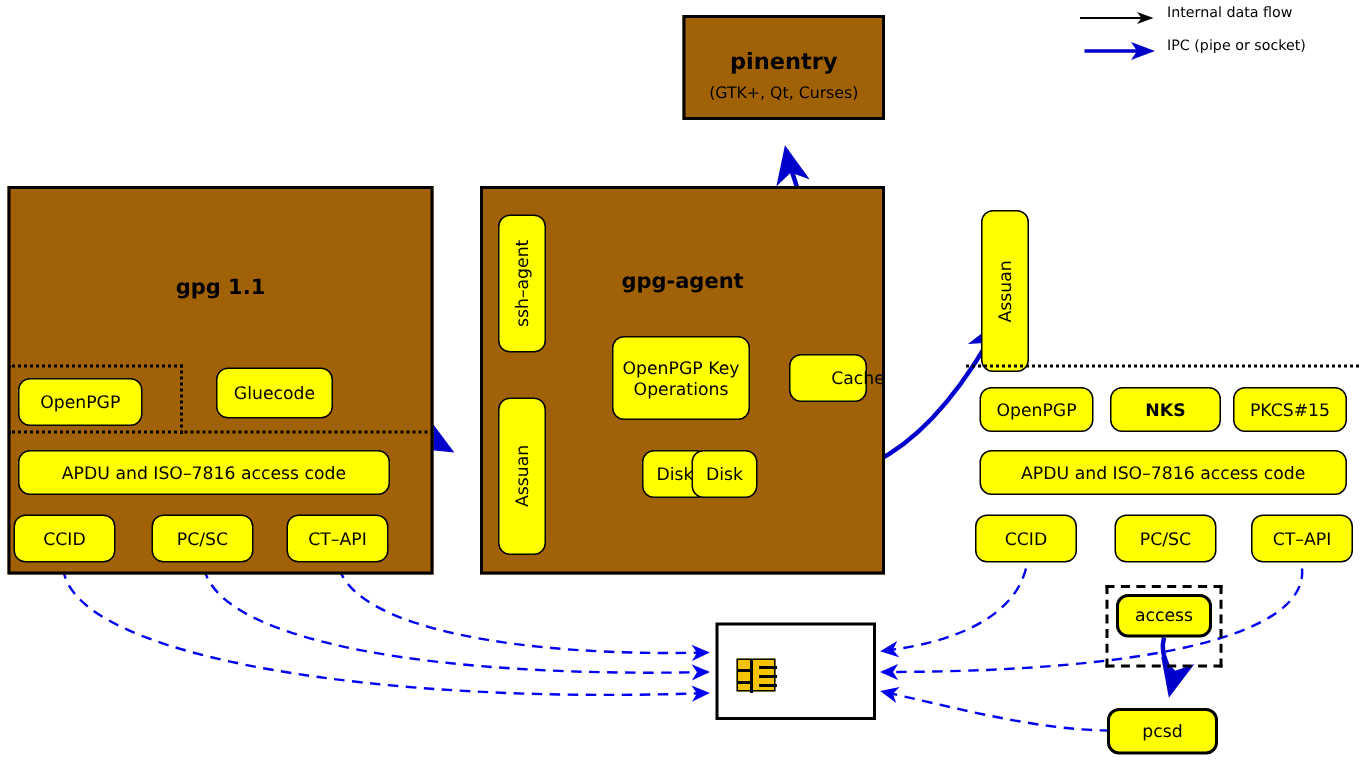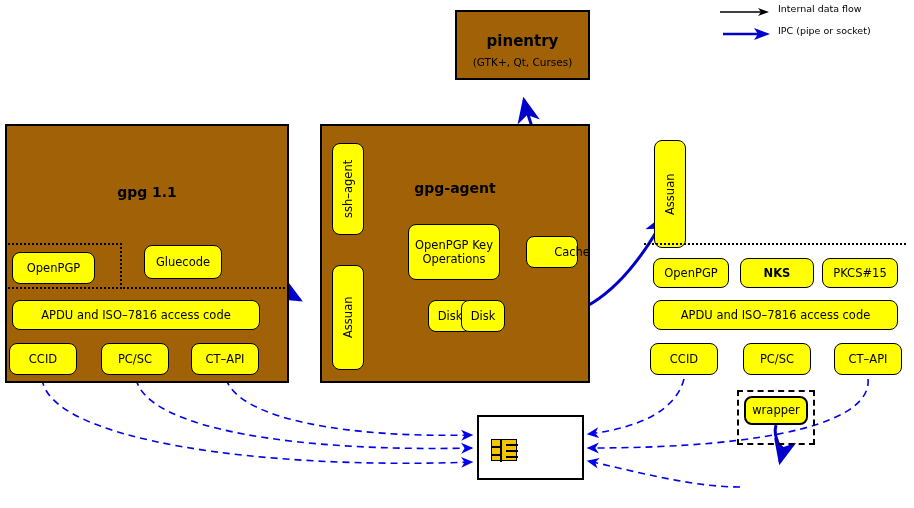--- a/index.html
+++ b/index.html
@@ -193,22 +193,23 @@
 
   <div class="node" style="left:653px;top:258px;width:76px;height:30px;">OpenPGP</div>
   <div class="node" style="left:740px;top:258px;width:74px;height:30px;font-weight:bold;">NKS</div>
   <div class="node" style="left:822px;top:258px;width:76px;height:30px;">PKCS#15</div>
   <div class="node" style="left:653px;top:300px;width:245px;height:30px;">APDU and ISO–7816 access code</div>
   <div class="node" style="left:650px;top:343px;width:68px;height:32px;">CCID</div>
   <div class="node" style="left:743px;top:343px;width:68px;height:32px;">PC/SC</div>
   <div class="node" style="left:834px;top:343px;width:68px;height:32px;">CT–API</div>
 
   <div class="dash-frame" style="left:737px;top:390px;width:78px;height:55px;"></div>
-  <div class="node thick" style="left:744px;top:396px;width:64px;height:29px;">wrapper</div>
-
+  <div class="node thick" style="left:744px;top:396px;width:64px;height:29px;">access</div>
+
+  <div class="node thick" style="left:738px;top:472px;width:74px;height:31px;">pcsd</div>
 
   <div class="smartcard" style="left:477px;top:415px;width:107px;height:65px;">
     <div class="chip" style="left:12px;top:22px;width:26px;height:22px;">
       <i style="left:8px;top:0;width:1.5px;height:22px;"></i>
       <i style="left:0;top:6px;width:8px;height:1.5px;"></i>
       <i style="left:0;top:14px;width:8px;height:1.5px;"></i>
       <i style="left:14px;top:4px;width:12px;height:1.5px;"></i>
       <i style="left:14px;top:10px;width:12px;height:1.5px;"></i>
       <i style="left:14px;top:16px;width:12px;height:1.5px;"></i>
     </div>

